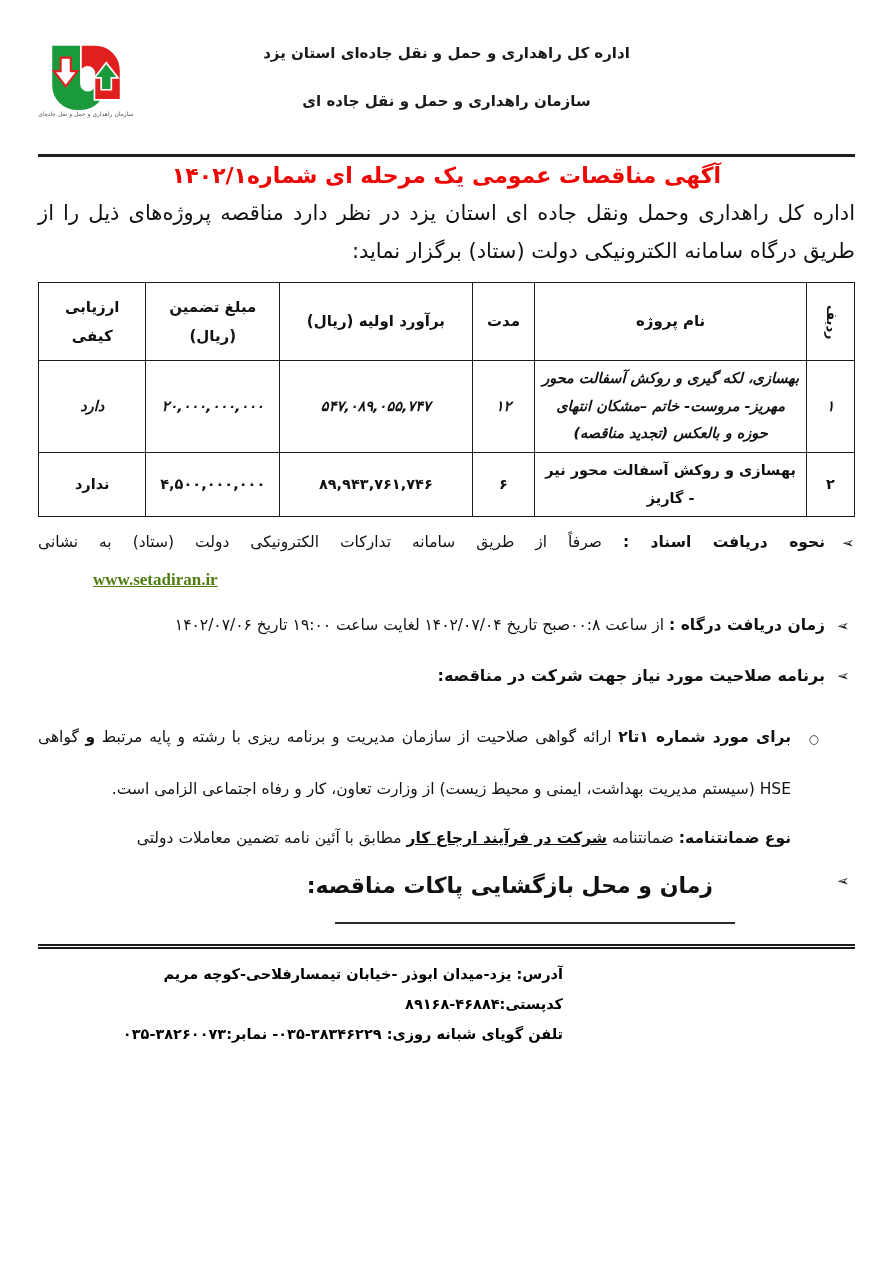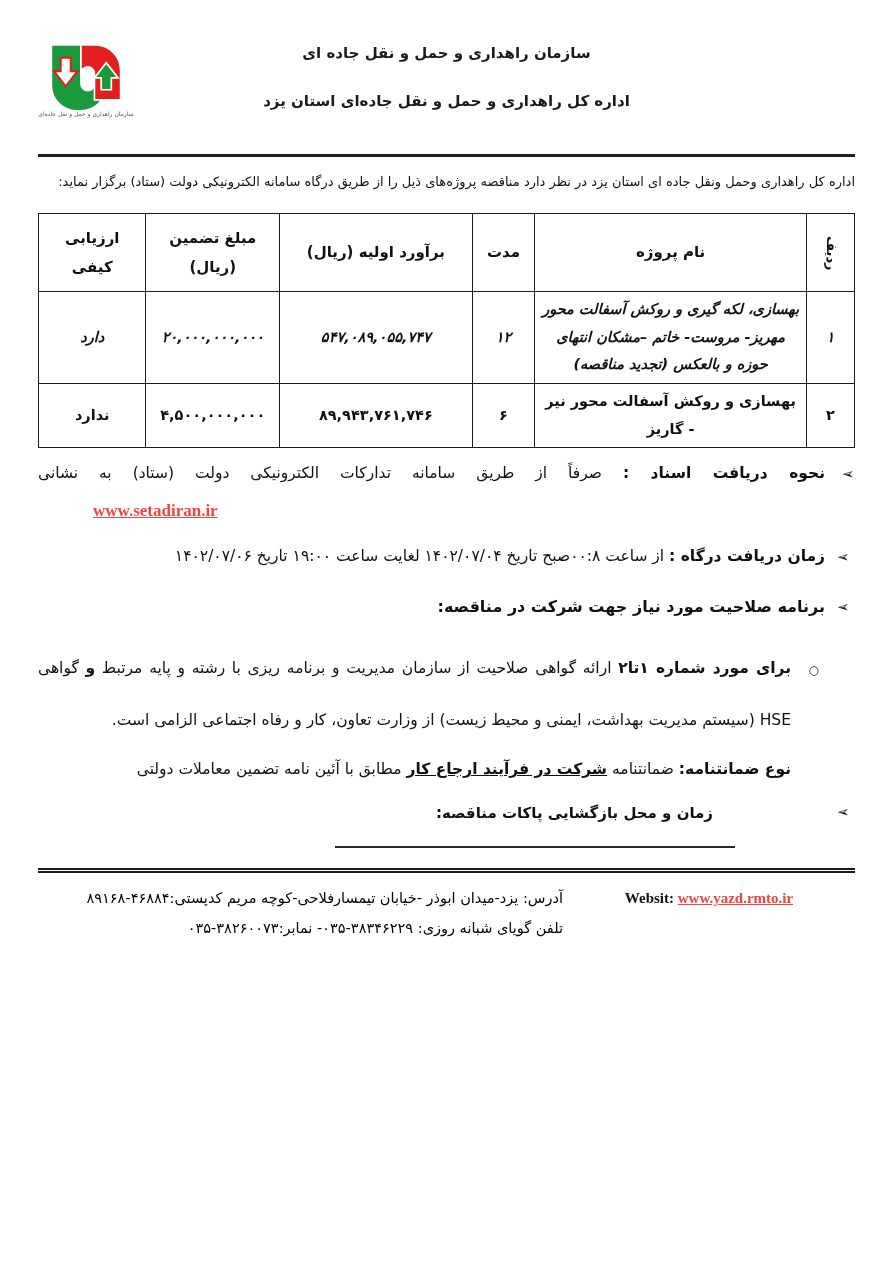--- a/index.html
+++ b/index.html
@@ -21,21 +21,21 @@
   .header-rule { border:none; border-top:3px solid #1f1f1f; margin-top:0px; }
 
   
   .page-title {
     text-align:center; color:#ee0400; font-weight:bold;
     font-size:22px; margin-top:6px; letter-spacing:0;
   }
 
   
   .intro {
-    margin-top:6px; font-size:13px; line-height:38px;
+    margin-top:6px; font-size:21px; line-height:38px;
     text-align:justify; text-justify:inter-word;
   }
 
   
   table.tender {
     width:100%; border-collapse:collapse; margin-top:12px;
     font-size:14.5px; font-weight:bold;
   }
   table.tender th, table.tender td {
     border:1.7px solid #1a1a1a; text-align:center; vertical-align:middle;
@@ -54,78 +54,79 @@
   
   .sect { position:relative; font-size:15.5px; }
   .arrow-marker {
     position:absolute; right:0; top:1px; width:24px; text-align:center;
     font-size:15px; color:#111;
   }
   .arrow-marker .flip { display:inline-block; transform:scaleX(-1); }
   .with-arrow { padding-right:30px; }
   .b { font-weight:bold; }
   .u { text-decoration:underline; }
-  a.link { color:#ef4444; text-decoration:underline; cursor:pointer; }
+  a.link { color:#4d7c0f; text-decoration:underline; cursor:pointer; }
   .latin { font-family:"Liberation Serif", serif; }
 
   .sect-receive { margin-top:16px; text-align:justify; text-align-last:justify; }
   .link-line { margin-top:18px; text-align:left; padding-left:55px; font-size:17px; font-weight:bold; }
   .sect-time { margin-top:26px; }
   .sect-qual { margin-top:32px; font-size:16px; }
   .sect-detail {
     margin-top:26px; padding-right:64px; line-height:52px;
     text-align:justify; text-justify:inter-word; position:relative;
   }
   .circle-marker { position:absolute; right:36px; top:2px; font-size:12px; }
   .sect-guarantee { margin-top:14px; margin-right:64px; }
   .sect-upload { margin-top:24px; font-size:16px; }
   .sect-deadline { margin-top:26px; margin-right:42px; }
-  .sect-opening { margin-top:26px; margin-right:142px; font-size:15px; font-weight:bold; }
+  .sect-opening { margin-top:26px; margin-right:142px; font-size:22px; font-weight:bold; }
 
   .short-rule { border:none; border-top:2px solid #2a2a2a; width:400px; margin:24px 120px 0 auto; }
   .double-rule { border-top:2.5px solid #1a1a1a; border-bottom:2px solid #1a1a1a; height:5px; margin:20px -0px 0 0; }
 
   
   .footer { display:flex; flex-direction:row-reverse; margin-top:10px; align-items:flex-start; }
   .footer-left { width:292px; text-align:center; direction:ltr; }
   .footer-left .line { font-size:15px; font-weight:bold; line-height:30px; font-family:"Liberation Serif", serif; }
   .footer-left a.link { font-family:"Liberation Serif", serif; font-weight:bold; }
   .footer-right { flex:1; text-align:right; }
-  .footer-right .line { font-size:14.5px; font-weight:normal; line-height:30px; color:#000; }
+  .footer-right .line { font-size:14.5px; font-weight:bold; line-height:30px; color:#000; }
 
   
   .logo-svg { width:86px; height:76px; display:block; margin:0 auto; }
 </style>
 </head>
 <body>
 
 <div class="page">
 
   <div class="doc-header">
     <div class="org-lines">
+      <div class="org-line">اداره کل راهداری و حمل و نقل جاده‌ای  استان یزد</div>
       <div class="org-line">سازمان راهداری و حمل و نقل جاده ای</div>
-      <div class="org-line">اداره کل راهداری و حمل و نقل جاده‌ای  استان یزد</div>
     </div>
     <div class="logo-box">
       <svg class="logo-svg" viewBox="0 0 100 90">
 
         <path d="M8 14 h36 v44 a9 9 0 0 1 -18 0 v-6 h-18 z M8 14 v44 a27 27 0 0 0 27 27 h9 v-18" fill="none"></path>
         <path d="M9 13 h35 v46 a8 8 0 0 0 16 0 v-4 h14 v6 a30 30 0 0 1 -30 30 h-5 a30 30 0 0 1 -30 -30 z" fill="#1a9a3c" stroke="#ffffff" stroke-width="2"></path>
 
         <path d="M44 13 h17 a30 30 0 0 1 30 30 v35 h-31 v-31 a8 8 0 0 0 -16 0 z" fill="#e21f1f" stroke="#ffffff" stroke-width="2"></path>
 
         <path d="M20 28 h12 v16 h8 L26 62 L12 44 h8 z" fill="#ffffff" stroke="#e21f1f" stroke-width="2.5"></path>
 
         <path d="M60 52 L74 34 L88 52 h-8 v14 h-12 v-14 z" fill="#1a9a3c" stroke="#ffffff" stroke-width="2"></path>
       </svg>
       <span class="logo-caption">سازمان راهداری و حمل و نقل جاده‌ای</span>
     </div>
   </div>
   <hr class="header-rule">
 
+  <div class="page-title">آگهی مناقصات عمومی یک مرحله ای شماره۱۴۰۲/۱</div>
 
   <p class="intro">اداره کل راهداری وحمل ونقل جاده ای استان یزد در نظر دارد مناقصه پروژه‌های ذیل را از طریق درگاه سامانه الکترونیکی دولت (ستاد) برگزار نماید:</p>
 
   <table class="tender">
     <colgroup>
       <col class="c-rowno">
         <col class="c-project">
         <col class="c-duration">
       <col class="c-estimate">
         <col class="c-guarantee">
@@ -198,20 +199,16 @@
   <hr class="short-rule">
 
   <div class="double-rule"></div>
 
   <div class="footer">
     <div class="footer-right">
       <div class="line">آدرس: یزد-میدان ابوذر -خیابان تیمسارفلاحی-کوچه مریم کدپستی:۴۶۸۸۴-۸۹۱۶۸</div>
       <div class="line">تلفن گویای شبانه روزی: ۳۸۳۴۶۲۲۹-۰۳۵- نمابر:۳۸۲۶۰۰۷۳-۰۳۵</div>
     </div>
     <div class="footer-left">
-      <div class="line">
-        <span>Websit:</span>
-        <a class="link">www.yazd.rmto.ir</a>
-      </div>
     </div>
   </div>
 
 </div>
 
 </body></html>

